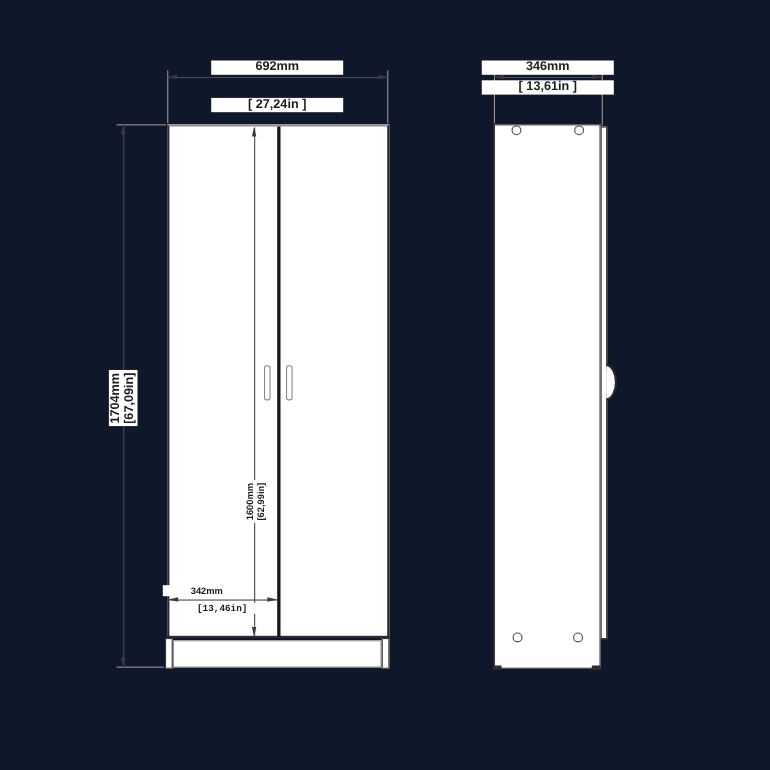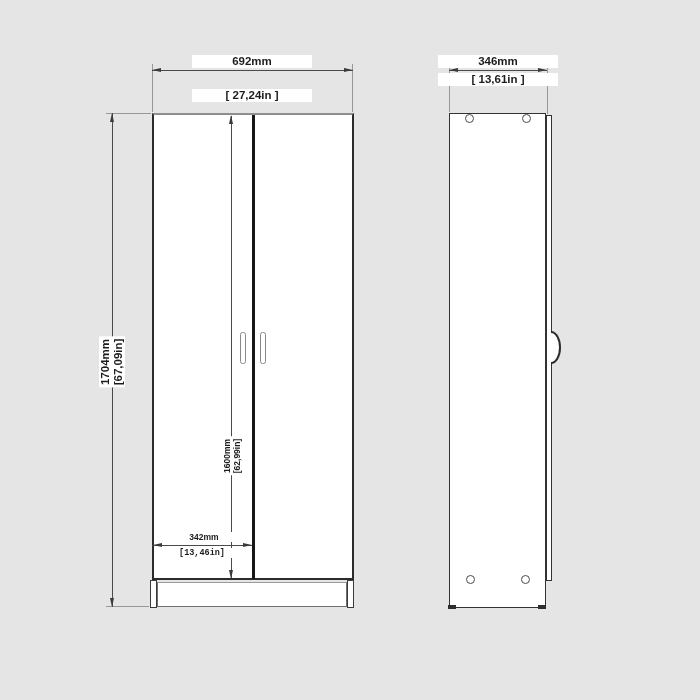--- a/index.html
+++ b/index.html
@@ -1,17 +1,17 @@
 <!DOCTYPE html>
 <html><head>
 <meta charset="utf-8">
 <style>
   html,body{margin:0;padding:0;background:#fff;}
   #canvas{
-    position:relative;width:700px;height:700px;background:#e5e5e5;
+    position:relative;width:700px;height:700px;background:#0f172a;
     font-family:"Liberation Sans","DejaVu Sans",sans-serif;overflow:hidden;
   }
   .abs{position:absolute;box-sizing:border-box;}
   
   .dimline{background:#4a4a4a;}
   .extline{background:#979797;}
   
   .arr{width:0;height:0;position:absolute;}
   .arr-l{border-right:9px solid #3a3a3a;border-top:2.5px solid transparent;border-bottom:2.5px solid transparent;}
   .arr-r{border-left:9px solid #3a3a3a;border-top:2.5px solid transparent;border-bottom:2.5px solid transparent;}
@@ -84,21 +84,21 @@
     <div class="abs dimtext t-sm rot" style="left:231.5px;top:456px;">
       <span>1600mm</span>
       <span>[62,99in]</span>
     </div>
   </div>
 
   <div>
     <div class="abs dimline" style="left:152px;top:545px;width:100px;height:1px;"></div>
     <div class="arr arr-l" style="left:153px;top:543px;"></div>
     <div class="arr arr-r" style="left:243px;top:543px;"></div>
-    <div class="abs dimtext t-sm" style="left:164px;top:532px;width:80px;">342mm</div>
+    <div class="abs dimtext t-sm" style="left:148px;top:532px;width:80px;">342mm</div>
     <div class="abs dimtext t-sm" style="left:162px;top:548px;width:80px;font-family:Liberation Mono, monospace;">[13,46in]</div>
   </div>
 
   <div>
     <div class="abs sidebody" style="left:449px;top:113px;width:97px;height:495px;"></div>
     <div class="abs sidedoor" style="left:546px;top:115px;width:6px;height:466px;"></div>
     <div class="abs sidehandle" style="left:551px;top:331px;width:10px;height:33px;"></div>
 
     <div class="abs hole" style="left:465px;top:114px;"></div>
     <div class="abs hole" style="left:522px;top:114px;"></div>

